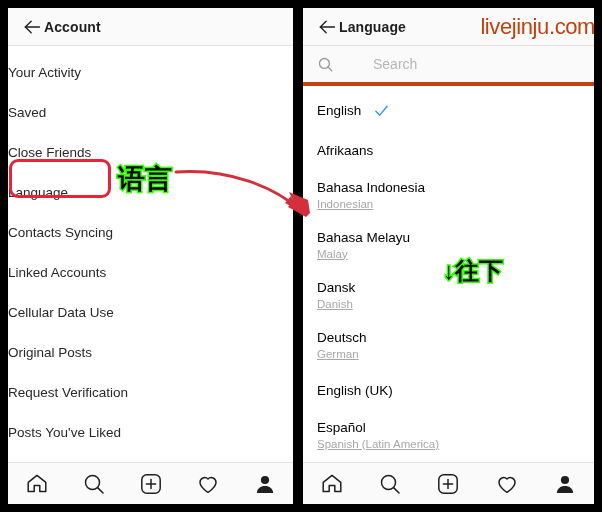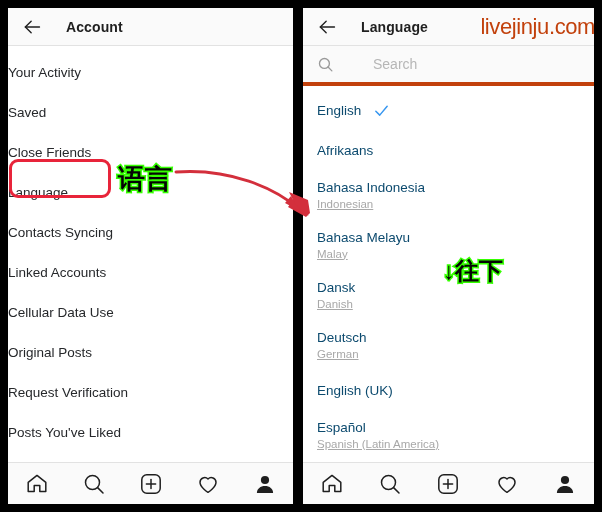--- a/index.html
+++ b/index.html
@@ -40,21 +40,21 @@
     align-items: center;
   }
   .back-icon {
     width: 20px;
     height: 20px;
     margin-left: 14px;
     flex: 0 0 auto;
   }
   .back-icon svg { display: block; }
   .topbar-title {
-    margin-left: 24px;
+    margin-left: 2px;
     font-size: 14px;
     font-weight: bold;
     color: #1f1f1f;
     letter-spacing: .1px;
   }
   .watermark {
     position: absolute;
     right: -1px;
     top: 50%;
     transform: translateY(-50%);
@@ -100,21 +100,21 @@
     padding: 0 0 0 14px;
     height: 50px;
     display: flex;
     flex-direction: column;
     justify-content: center;
   }
   .lang-item.single { height: 40px; justify-content: center; }
   .lang-native-row { display: flex; align-items: center; }
   .lang-native {
     font-size: 13.5px;
-    color: #0c4a6e;
+    color: #000000;
     line-height: 17px;
   }
   .lang-english {
     font-size: 11.5px;
     color: #a8a8a8;
     line-height: 15px;
     margin-top: 1px;
     text-decoration: underline;
   }
   .check-icon {

